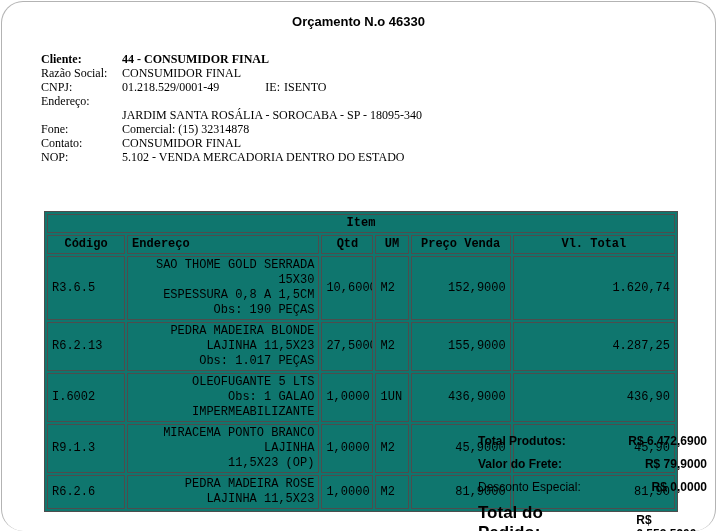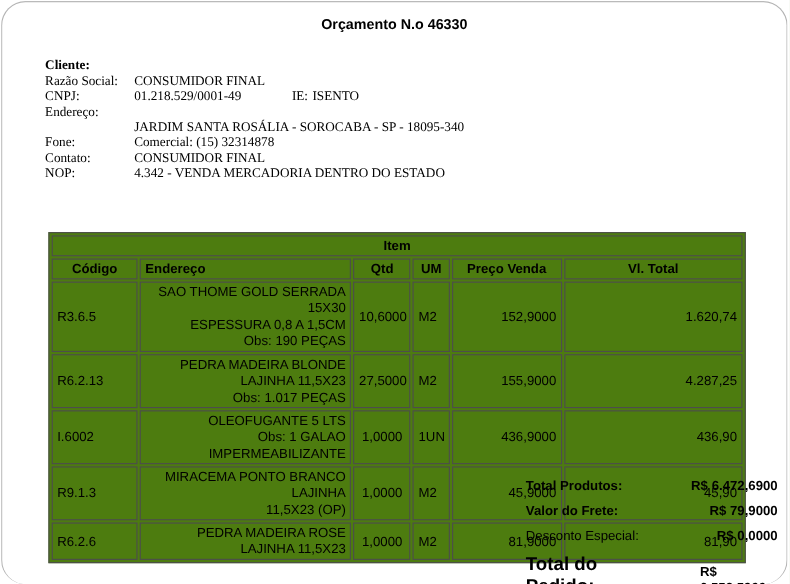--- a/index.html
+++ b/index.html
@@ -38,21 +38,22 @@
   .ie-label { margin-right: 4px; }
   
   .items-table {
     position: absolute; left: 42px; top: 209px;
     width: 634px;
     border-collapse: separate;
     border-spacing: 2px;
     border: 1px solid #4d4d4d;
     table-layout: fixed;
     font-size: 12px;
-    background: #4d7c0f;
+    background: #0f766e;
+    font-family: Liberation Mono, monospace;
   }
   .items-table th, .items-table td {
     border: 1px solid #4d4d4d;
     padding: 1px 4px;
     line-height: 15px;
     vertical-align: middle;
     overflow: hidden;
   }
   .items-table th { font-weight: bold; text-align: center; }
   th.h-desc { text-align: left; }
@@ -82,20 +83,21 @@
 </head>
 <body>
 
 <div class="page">
 
   <div class="doc-title">Orçamento N.o 46330</div>
 
   <div class="client-block">
     <div class="info-row">
       <span class="info-label bold">Cliente:</span>
+      <span class="info-value bold">44 - CONSUMIDOR FINAL</span>
     </div>
     <div class="info-row">
       <span class="info-label">Razão Social:</span>
       <span class="info-value">CONSUMIDOR FINAL</span>
     </div>
     <div class="info-row">
       <span class="info-label">CNPJ:</span>
       <span class="info-value">01.218.529/0001-49</span>
       <span class="ie-group"><span class="ie-label">IE:</span><span>ISENTO</span></span>
     </div>
@@ -109,21 +111,21 @@
     <div class="info-row">
       <span class="info-label">Fone:</span>
       <span class="info-value">Comercial: (15) 32314878</span>
     </div>
     <div class="info-row">
       <span class="info-label">Contato:</span>
       <span class="info-value">CONSUMIDOR FINAL</span>
     </div>
     <div class="info-row">
       <span class="info-label">NOP:</span>
-      <span class="info-value">4.342 - VENDA MERCADORIA DENTRO DO ESTADO</span>
+      <span class="info-value">5.102 - VENDA MERCADORIA DENTRO DO ESTADO</span>
     </div>
   </div>
 
   <table class="items-table">
     <colgroup>
       <col style="width:78px">
         <col style="width:192px">
         <col style="width:52px">
       <col style="width:33px">
         <col style="width:100px">

